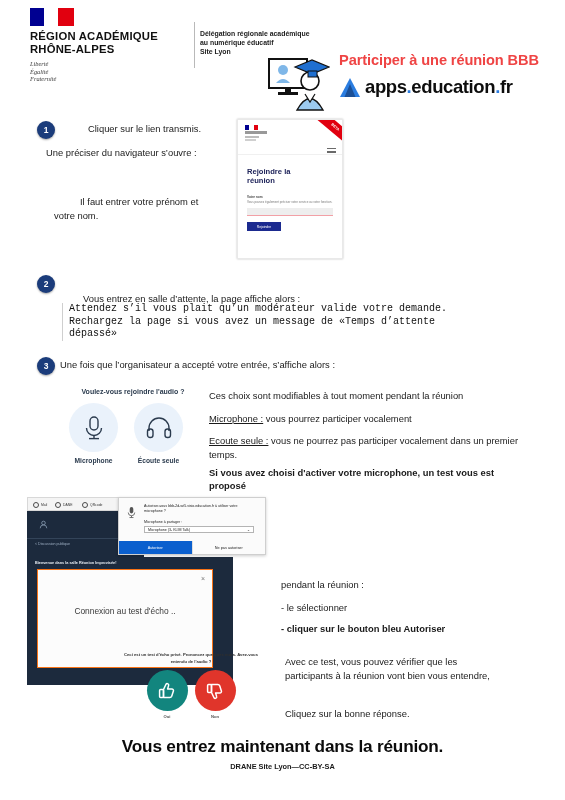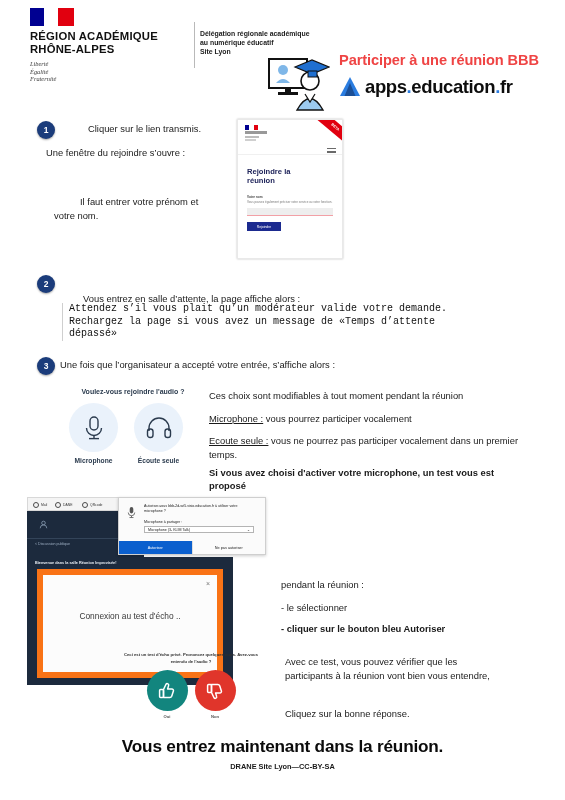--- a/index.html
+++ b/index.html
@@ -23,21 +23,21 @@
   .ra-name{font-weight:700;font-size:11.3px;line-height:12.6px;letter-spacing:.2px;color:#111;}
   .devise{margin-top:5px;font-family:"Liberation Serif",serif;font-style:italic;font-size:6.4px;line-height:7.4px;color:#3b3b3b;}
 
   .divider-v{position:absolute;left:194px;top:22px;width:1px;height:46px;background:#b9b9b9;}
   .delegation{position:absolute;left:200px;top:29px;width:150px;font-size:6.9px;line-height:9.1px;font-weight:700;color:#1b1b1b;}
 
   
   .banner{position:absolute;left:265px;top:52px;width:292px;height:62px;}
   .banner-ill{position:absolute;left:3px;top:3px;width:62px;height:56px;}
   .banner-title{position:absolute;left:74px;top:0px;font-size:14.6px;font-weight:700;color:#ef4444;letter-spacing:-0.1px;}
-  .apps-logo{position:absolute;left:74px;top:24px;display:flex;}
+  .apps-logo{position:absolute;left:74px;top:24px;display:flex;align-items:center;}
   .apps-tri{width:22px;height:21px;margin-right:4px;}
   .apps-txt{font-size:18.5px;font-weight:700;color:#0d0d0d;letter-spacing:-0.4px;}
   .apps-txt .dot{color:#2b7de0;}
 
   
   .badge{
     position:absolute;width:18px;height:18px;border-radius:50%;
     background:#1b3濃;background:#1b3c7b;color:#fff;
     font-size:8.5px;font-weight:700;display:flex;align-items:center;justify-content:center;
     box-shadow:0 1px 2px rgba(0,0,0,.35);
@@ -85,21 +85,21 @@
   .shot{position:absolute;left:27px;top:497px;width:237px;height:206px;}
   .shot-chrome{position:absolute;left:0;top:0;width:206px;height:14px;background:#f4f4f4;border:1px solid #d8d8d8;box-sizing:border-box;}
   .bmk{position:absolute;top:4px;display:flex;align-items:center;gap:2px;font-size:3.4px;color:#333;}
   .bmk .ic{width:4px;height:4px;border-radius:50%;border:0.8px solid #4a4a4a;}
   .shot-nav{position:absolute;left:0;top:14px;width:117px;height:46px;background:#1c2a3d;}
   .nav-user{position:absolute;left:12px;top:9px;width:9px;height:9px;}
   .nav-line{position:absolute;left:0;top:27px;width:117px;height:1px;background:#334459;}
   .nav-disc{position:absolute;left:8px;top:31px;font-size:3.6px;color:#9fb0c4;}
   .shot-main{position:absolute;left:0;top:60px;width:206px;height:128px;background:#1c2a3d;}
   .welcome{position:absolute;left:8px;top:4px;font-size:3.8px;font-weight:700;color:#e8eef5;}
-  .modal{position:absolute;left:10px;top:12px;width:174px;height:97px;background:#fcfcfc;border:6px solid #f97316;}
+  .modal{position:absolute;left:10px;top:12px;width:174px;height:97px;background:#fcfcfc;border:1px solid #f97316;}
   .modal-x{position:absolute;right:7px;top:5px;font-size:7px;color:#777;}
   .modal-txt{position:absolute;left:0;top:36px;width:174px;text-align:center;font-size:8.4px;color:#3a3a3a;}
   .shot-foot{position:absolute;left:0;top:188px;width:206px;height:12px;background:#fff;}
 
   .perm{position:absolute;left:91px;top:0px;width:146px;height:56px;background:#fbfbfb;border:1px solid #cfcfcf;box-shadow:0 1px 3px rgba(0,0,0,.2);}
   .perm-mic{position:absolute;left:8px;top:8px;width:9px;height:13px;}
   .perm-q{position:absolute;left:25px;top:6px;width:112px;font-size:3.6px;line-height:5px;color:#222;}
   .perm-lbl{position:absolute;left:25px;top:22px;font-size:3.6px;color:#222;}
   .perm-sel{position:absolute;left:25px;top:28px;width:110px;height:7px;background:#fff;border:1px solid #b4b4b4;font-size:3.6px;color:#222;display:flex;align-items:center;padding:0 3px;box-sizing:border-box;justify-content:space-between;}
   .perm-btns{position:absolute;left:0;bottom:0;width:146px;height:13px;display:flex;}
@@ -172,21 +172,21 @@
           <path d="M11 7 L16.5 20 L5.5 20 Z" fill="#1b4f96"></path>
         </svg>
         <div class="apps-txt"><span>apps</span><span class="dot">.</span><span>education</span><span class="dot">.</span><span>fr</span></div>
       </div>
     </div>
   </div>
 
   <div class="badge" style="left:37px;top:121px;">1</div>
 
   <div class="txt" style="left:88px;top:122px;">Cliquer sur le lien transmis.</div>
-  <div class="txt" style="left:46px;top:146px;">Une fenêtre du rejoindre s’ouvre :</div>
+  <div class="txt" style="left:46px;top:146px;">Une préciser du navigateur s’ouvre :</div>
   <div class="txt" style="left:80px;top:195px;">Il faut entrer votre prénom et</div>
   <div class="txt" style="left:54px;top:209px;">votre nom.</div>
 
   <div class="brw">
     <div class="brw-top">
       <div class="brw-flag">
         <i style="background:#000091"></i>
           <i style="background:#fff"></i>
           <i style="background:#E1000F"></i>
       </div>

